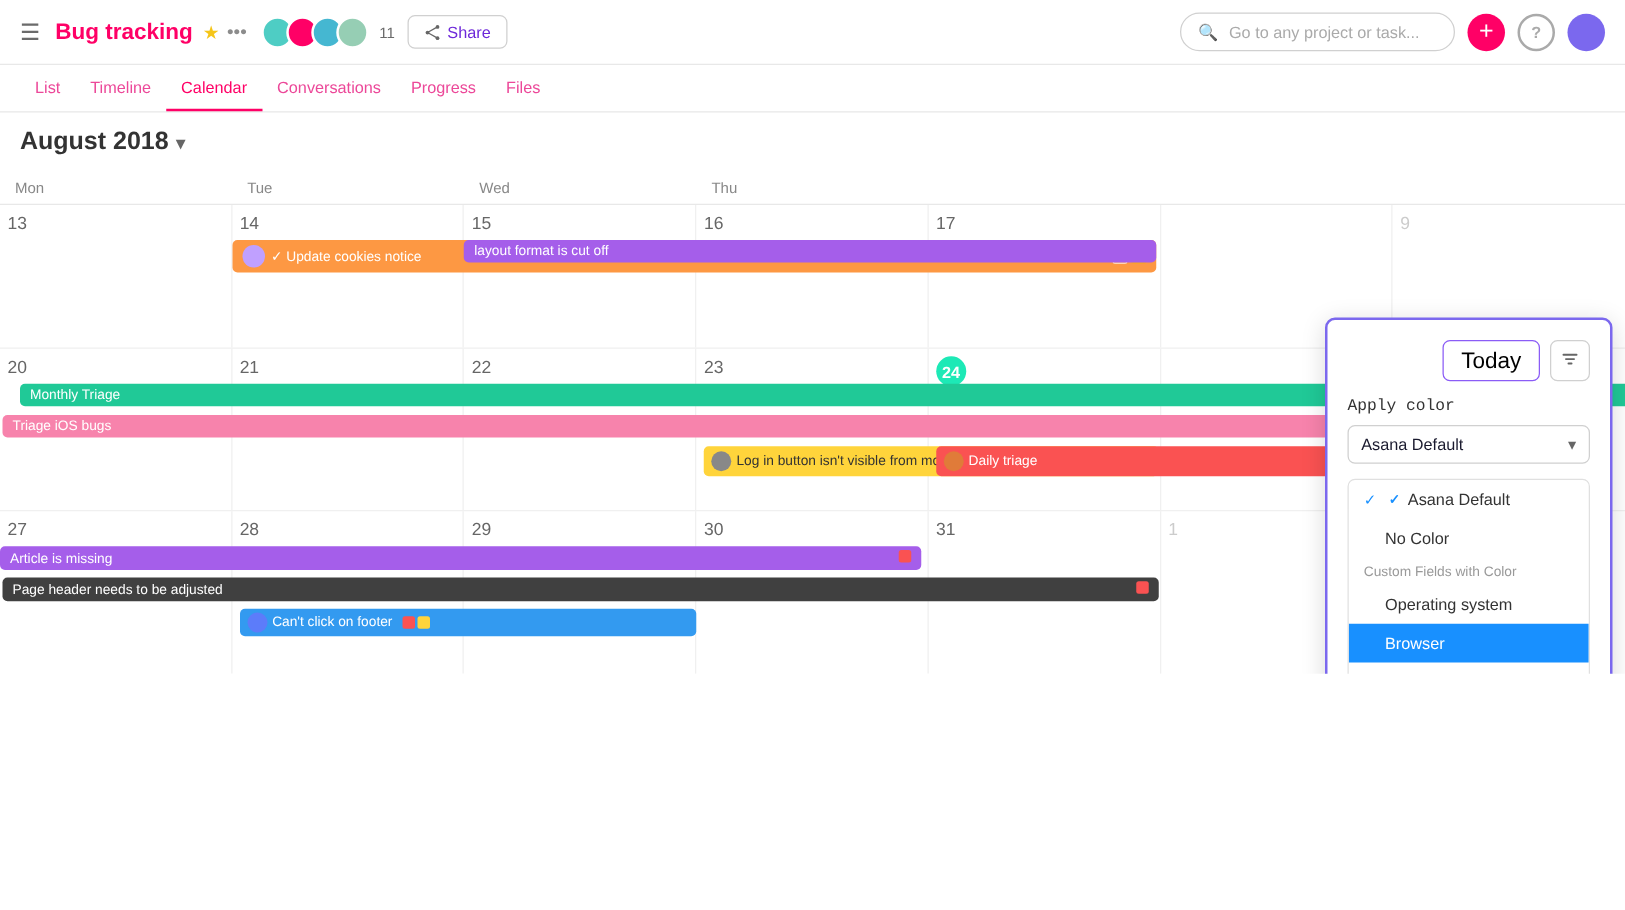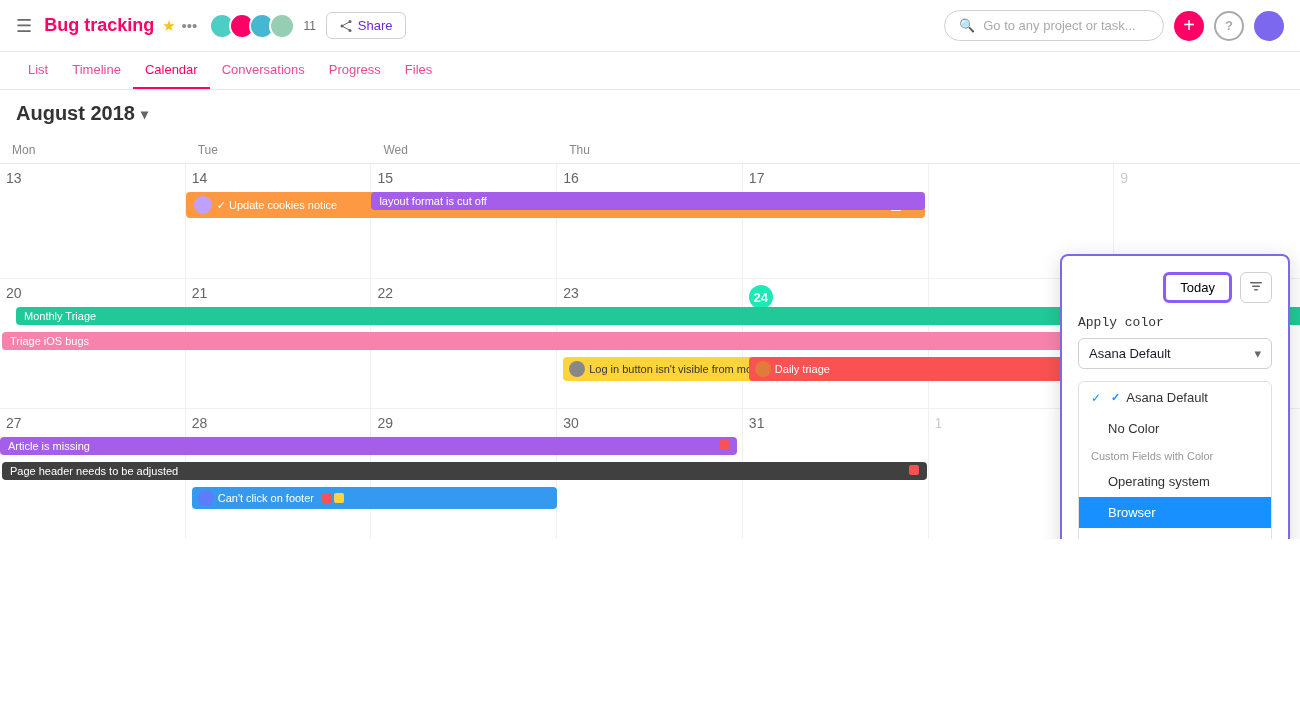--- a/index.html
+++ b/index.html
@@ -51,21 +51,21 @@
     .event-orange { background: #fd9843; }
     .event-teal { background: #20c997; }
     .event-blue { background: #339af0; }
     .event-pink { background: #f783ac; }
     .event-yellow { background: #ffd43b; color: #333; }
     .event-red { background: #fa5252; }
 
     
     .overlay-panel { position: absolute; top: 90px; right: 10px; width: 230px; background: #fff; border: 2px solid #7b68ee; border-radius: 8px; box-shadow: 0 4px 20px rgba(0,0,0,0.15); z-index: 100; padding: 16px; }
     .panel-top { display: flex; justify-content: flex-end; gap: 8px; margin-bottom: 12px; }
-    .today-btn { padding: 5px 14px; border: 3px solid #8b5cf6; border-radius: 6px; background: #fff; font-size: 13px; cursor: pointer; }
+    .today-btn { padding: 5px 14px; border: 1px solid #8b5cf6; border-radius: 6px; background: #fff; font-size: 18px; cursor: pointer; }
     .filter-btn { padding: 5px 8px; border: 1px solid #d0d0d0; border-radius: 6px; background: #fff; font-size: 13px; cursor: pointer; color: #666; }
     .apply-color-label { font-size: 13px; color: #333; font-weight: 500; margin-bottom: 8px; font-family: Liberation Mono, monospace; }
     .color-select-wrapper { position: relative; margin-bottom: 12px; }
     .color-select-display { display: flex; align-items: center; justify-content: space-between; padding: 7px 10px; border: 1px solid #d0d0d0; border-radius: 6px; font-size: 13px; cursor: pointer; background: #fff; }
     .dropdown-arrow { color: #666; }
 
     
     .dropdown-list { background: #fff; border: 1px solid #e0e0e0; border-radius: 6px; overflow: hidden; margin-top: 2px; }
     .dropdown-item { padding: 8px 12px; font-size: 13px; color: #333; cursor: pointer; display: flex; align-items: center; gap: 6px; }
     .dropdown-item.selected { background: #1890ff; color: #fff; }

